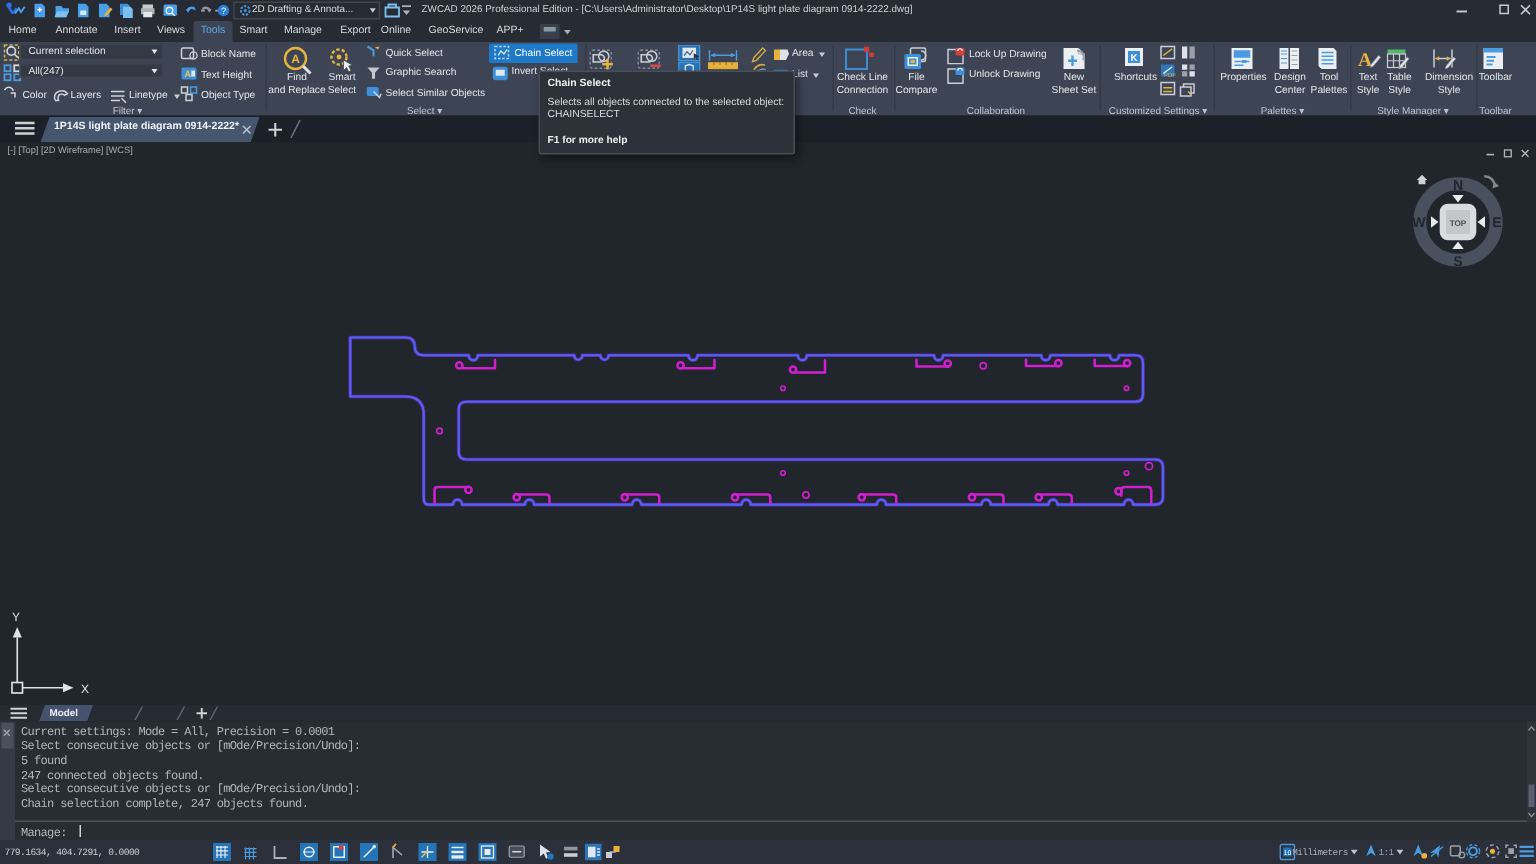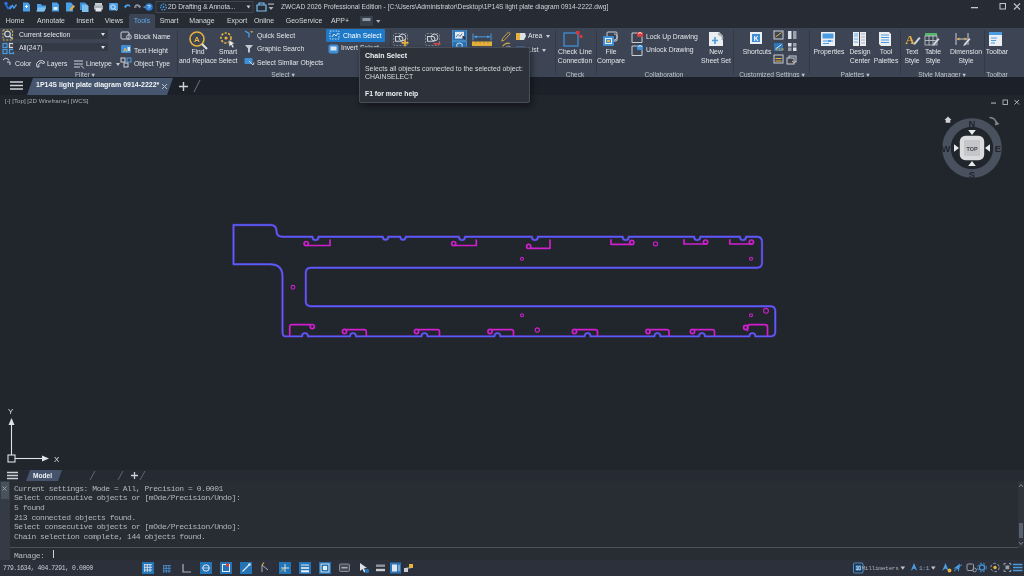--- a/index.html
+++ b/index.html
@@ -496,23 +496,23 @@
   </div>
   <div id="cmd" class="abs">
     <div class="abs" style="left:0;top:0;width:10px;height:79px;background:#343b45;"></div>
       <div class="abs" style="left:1px;top:1px;width:8px;height:17px;background:#49515d;"></div>
     <svg width="10" height="12" style="position:absolute;left:0;top:3px">
         <path d="M2.5,2.5 l4,4 M6.5,2.5 l-4,4" stroke="#9aa1aa" stroke-width="1"></path>
       </svg>
     <div class="cmdline" style="top:2.5px;">Current settings: Mode = All, Precision = 0.0001</div>
     <div class="cmdline" style="top:12.2px;">Select consecutive objects or [mOde/Precision/Undo]:</div>
     <div class="cmdline" style="top:21.9px;">5 found</div>
-    <div class="cmdline" style="top:31.6px;">213 connected objects found.</div>
+    <div class="cmdline" style="top:31.6px;">247 connected objects found.</div>
     <div class="cmdline" style="top:41.3px;">Select consecutive objects or [mOde/Precision/Undo]:</div>
-    <div class="cmdline" style="top:51px;">Chain selection complete, 144 objects found.</div>
+    <div class="cmdline" style="top:51px;">Chain selection complete, 247 objects found.</div>
     <div class="abs" style="left:10px;top:66px;width:1008px;height:1px;background:#4a515c;"></div>
     <div class="cmdline" style="top:69.5px;">Manage: </div>
     <div class="abs" style="left:53px;top:69px;width:1px;height:8px;background:#d0d4d9;"></div>
 
     <div class="abs" style="left:1018px;top:0;width:6px;height:67px;background:#2e333c;"></div>
     <svg width="6" height="67" style="position:absolute;left:1018px;top:0">
       <path d="M1,6 l2,-2.5 2,2.5" stroke="#8a919b" stroke-width="0.9" fill="none"></path>
       <path d="M1,61 l2,2.5 2,-2.5" stroke="#8a919b" stroke-width="0.9" fill="none"></path>
       <rect x="1" y="42" width="4" height="15" fill="#596170"></rect>
     </svg>

